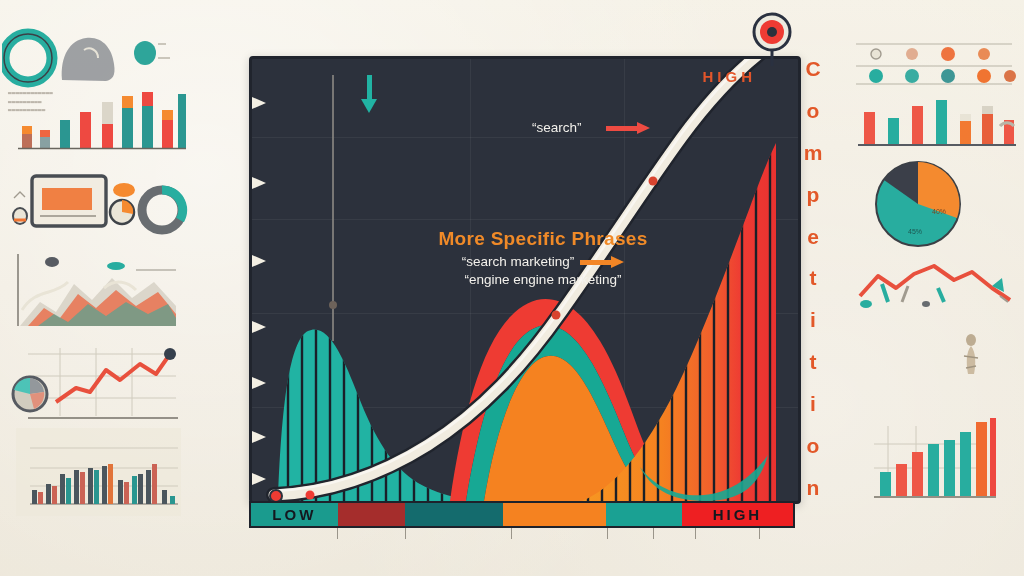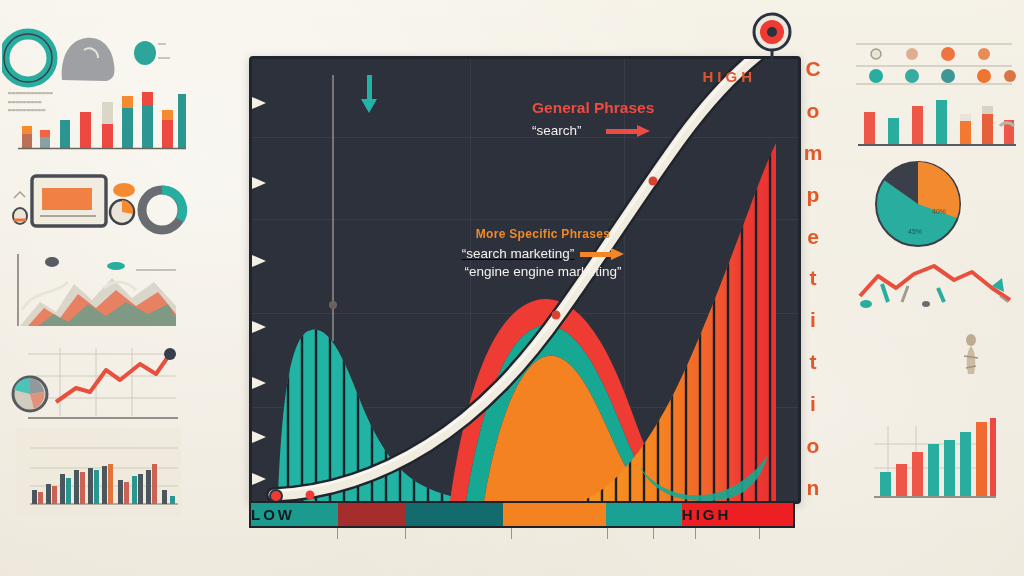--- a/index.html
+++ b/index.html
@@ -53,43 +53,43 @@
 
   #anno-longtail{left:42px;top:12px;width:150px;text-align:center;}
   #anno-longtail .anno-title{color:#21b3a3;font-size:15.5px;}
   .down-arrow{margin:4px auto 0;width:9px;height:38px;position:relative;}
   .down-arrow .shaft{position:absolute;left:2px;top:0;width:5px;height:26px;background:#21b3a3;}
   .down-arrow .head{position:absolute;left:-4px;top:24px;width:0;height:0;
     border-left:8.5px solid transparent;border-right:8.5px solid transparent;border-top:14px solid #21b3a3;}
 
   #anno-general{left:280px;top:40px;width:200px;text-align:left;}
   #anno-general .anno-title{color:#ee4b42;font-size:15.5px;}
-  .row-arrow{display:flex;align-items:center;gap:24px;margin-top:4px;}
+  .row-arrow{display:flex;align-items:center;gap:24px;margin-top:20px;}
   .r-arrow{position:relative;width:44px;height:12px;flex:0 0 auto;}
   .r-arrow .shaft{position:absolute;left:0;top:4px;width:32px;height:5px;}
   .r-arrow .head{position:absolute;right:0;top:0;width:0;height:0;
     border-top:6.5px solid transparent;border-bottom:6.5px solid transparent;border-left:13px solid currentColor;}
   .r-arrow.red{color:#ee4b42;} .r-arrow.red .shaft{background:#ee4b42;}
   .r-arrow.orange{color:#f38626;} .r-arrow.orange .shaft{background:#f38626;}
 
   #anno-high{right:42px;top:9px;}
   #anno-high .hi{color:#e2552a;font-weight:bold;font-size:15px;letter-spacing:4px;}
 
   #anno-morespecific{left:166px;top:168px;width:250px;text-align:center;}
-  #anno-morespecific .anno-title{color:#f08a28;font-size:12px;letter-spacing:.3px;}
+  #anno-morespecific .anno-title{color:#f08a28;font-size:19px;letter-spacing:.3px;}
   .ms-lines{margin-top:3px;}
-  .ms-row{display:flex;align-items:center;justify-content:center;gap:6px;text-decoration:underline;}
+  .ms-row{display:flex;align-items:center;justify-content:center;gap:6px;}
 
   
   .xbar{
     position:absolute;left:249px;top:501px;width:546px;height:27px;
     border:2.5px solid #1e222b;box-sizing:border-box;display:flex;overflow:hidden;
     z-index:5;
   }
-  .xseg{height:100%;display:flex;align-items:center;}
+  .xseg{height:100%;display:flex;align-items:center;justify-content:center;}
   .xseg span{font-size:15px;font-weight:bold;letter-spacing:3px;color:#14181f;}
 
   .xticks{position:absolute;left:249px;top:528px;width:546px;height:12px;z-index:3;}
   .xtick{position:absolute;top:0;width:1px;height:11px;background:#9a958a;}
 
   .axis-label{
     position:absolute;left:0;top:534px;width:1024px;text-align:center;
     font-size:19px;font-weight:bold;letter-spacing:2.2px;color:#1d2430;z-index:6;
   }
 
@@ -255,21 +255,20 @@
         <div class="shaft"></div>
           <div class="head"></div>
       </div>
     </div>
 
     <div class="anno" id="anno-high">
       <div class="hi">HIGH</div>
     </div>
 
     <div class="anno" id="anno-general">
-      <div class="anno-title">General Phrases</div>
       <div class="row-arrow">
         <div class="anno-sub">“search”</div>
         <div class="r-arrow red">
           <div class="shaft"></div>
             <div class="head"></div>
         </div>
       </div>
     </div>
 
     <div class="anno" id="anno-morespecific">

